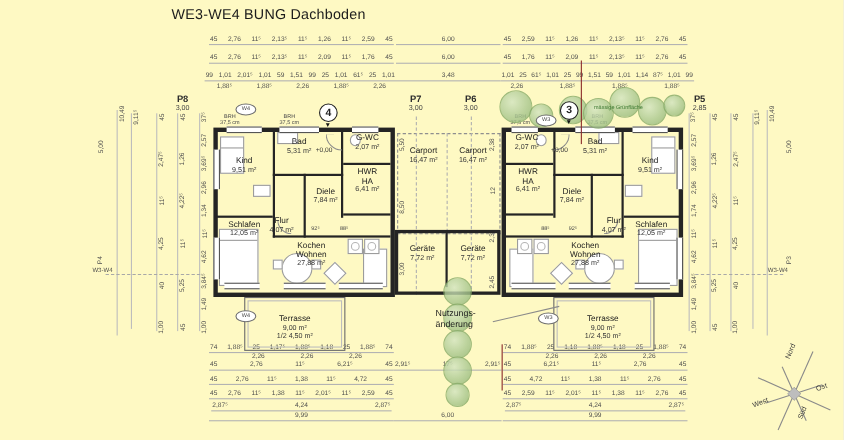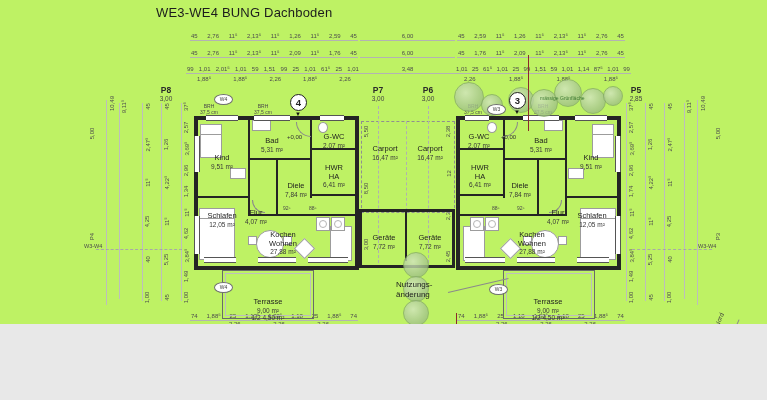--- a/index.html
+++ b/index.html
@@ -1,16 +1,16 @@
 <!DOCTYPE html>
 <html><head>
 <meta charset="utf-8">
 <style>
   html,body{margin:0;padding:0;background:#e8e8e8;}
-  #sheet{position:relative;width:767px;height:324px;background:#bef264;overflow:hidden;
+  #sheet{position:relative;width:767px;height:400px;background:#fef9c3;overflow:hidden;
          font-family:"Liberation Sans",sans-serif;color:#222;}
   .t{position:absolute;white-space:nowrap;}
   .title{font-size:13px;color:#1c1c1c;letter-spacing:.2px;z-index:7;}
   
   .dim-row{position:absolute;display:flex;justify-content:space-between;align-items:flex-end;
            font-size:6px;color:#4d4d4d;height:9px;z-index:1;}
   .dim-row.ln{border-bottom:1px solid #b3b3b3;}
   .dim-row.center{justify-content:center;}
   .dim-row span{line-height:7px;padding:0 1px;}
   .dim-col{position:absolute;display:flex;flex-direction:column;justify-content:space-between;
@@ -26,21 +26,21 @@
   .win{position:absolute;height:4px;background:#fff;border-top:1px solid #555;border-bottom:1px solid #555;z-index:3;}
   .winv{position:absolute;width:4px;background:#fff;border-left:1px solid #555;border-right:1px solid #555;z-index:3;}
   .furn{position:absolute;border:1px solid #9c9c9c;background:#fff;z-index:2;}
   .furn.circ{border-radius:50%;}
   .furn.diam{transform:rotate(45deg);}
   .furn.bed::after{content:"";position:absolute;left:0;right:0;top:9px;border-top:1px solid #9c9c9c;}
   .furn.appl::after{content:"";position:absolute;left:2px;top:2px;right:2px;bottom:2px;border:1px solid #b5b5b5;border-radius:50%;}
   .arc{position:absolute;border:1px solid #8a8a8a;border-top:none;border-right:none;
        border-radius:0 0 0 100%;z-index:2;background:transparent;}
   
-  .room-label{position:absolute;text-align:center;color:#1d1d1d;font-size:7px;line-height:1.15;z-index:4;margin-top:12px;}
+  .room-label{position:absolute;text-align:center;color:#1d1d1d;font-size:7px;line-height:1.15;z-index:4;}
   .room-label .nm{font-size:7.5px;display:block;}
   .room-label .ar{font-size:6.5px;color:#383838;display:block;}
   .pmark{position:absolute;width:28px;text-align:center;font-size:8.5px;font-weight:bold;color:#2a2a2a;z-index:6;line-height:1.1;}
   .pmark .pv{display:block;font-weight:normal;font-size:6.5px;color:#444;}
   .marker-circle{position:absolute;width:15px;height:15px;border:1.3px solid #222;border-radius:50%;
                  background:#fff;text-align:center;font-size:9.5px;line-height:15px;font-weight:bold;z-index:6;}
   .tri{position:absolute;font-size:6px;color:#111;z-index:6;line-height:6px;}
   .w-oval{position:absolute;width:17px;height:9px;border:1px solid #6f6f6f;border-radius:50%;
           background:#fff;font-size:5px;line-height:9px;text-align:center;color:#3d3d3d;z-index:6;}
   .small-lab{position:absolute;font-size:5px;line-height:1.15;color:#4a4a4a;text-align:center;z-index:5;}

